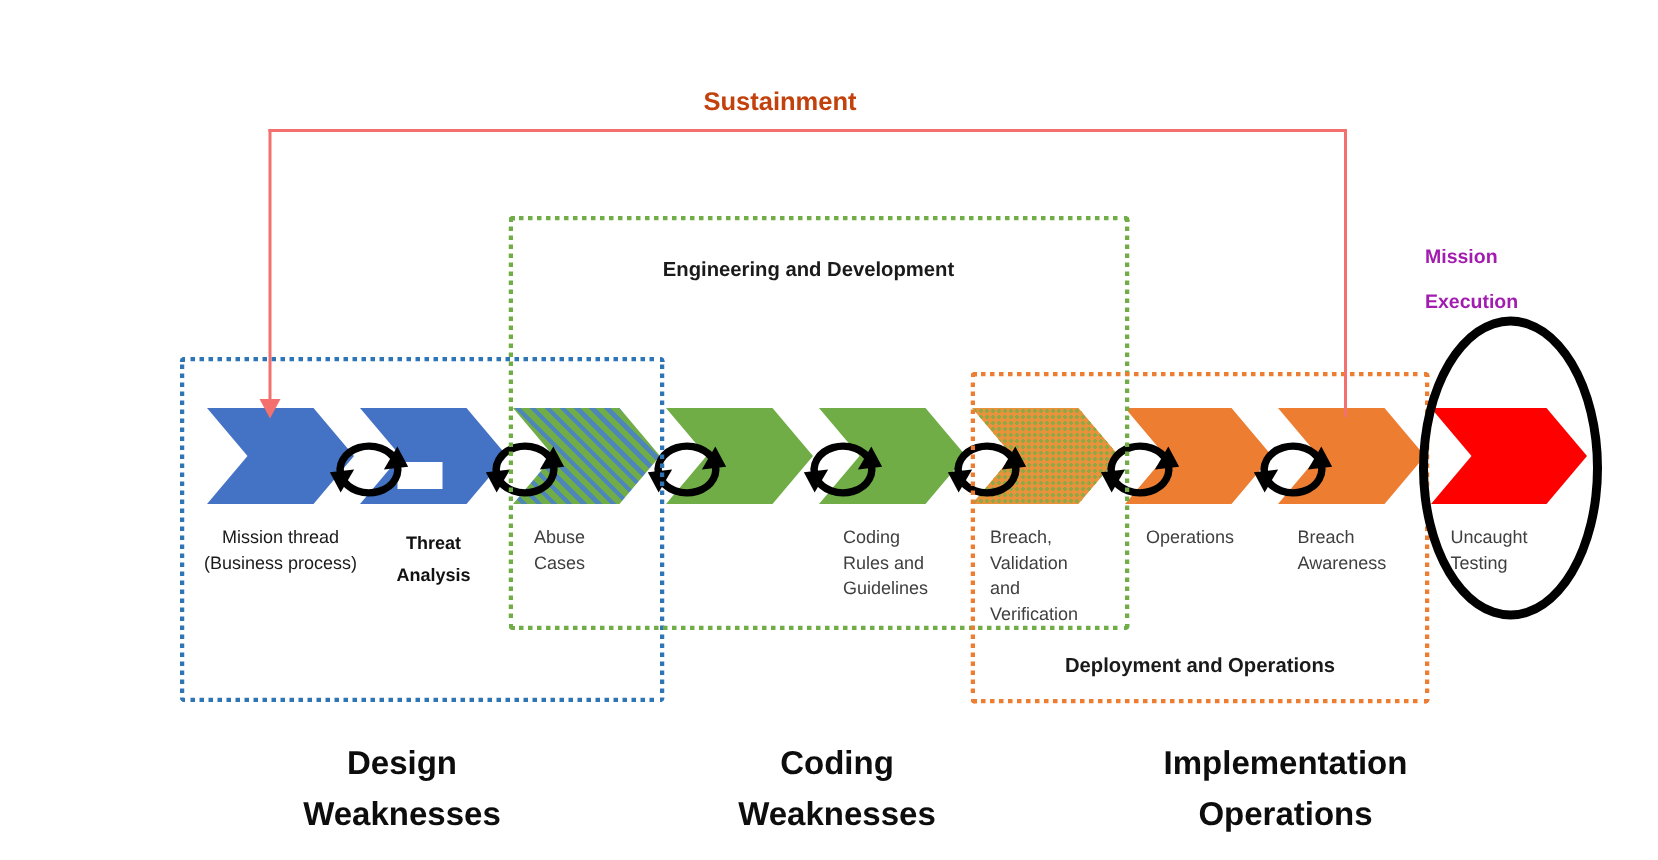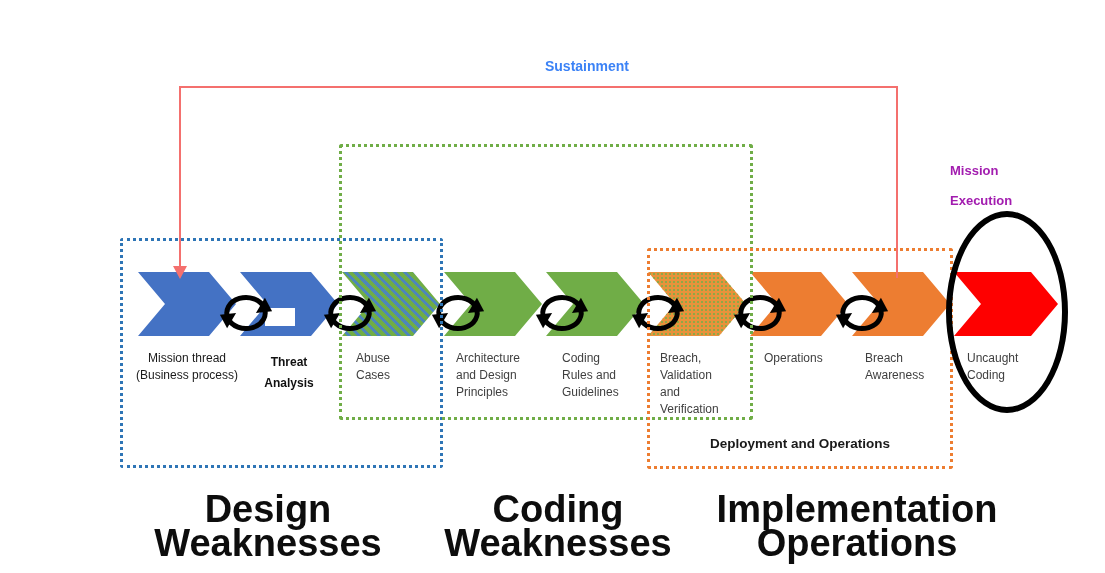--- a/index.html
+++ b/index.html
@@ -44,31 +44,31 @@
   .lab-eng{left:339px;top:172px;width:400px;}
   .lab-dep{left:647px;top:436px;width:306px;}
 
   
   .red-h{position:absolute;left:179px;top:86px;width:719px;height:2px;background:#F4706E;}
   .red-v-left{position:absolute;left:179px;top:86px;width:2px;height:180px;background:#F4706E;}
   .red-v-right{position:absolute;left:896px;top:86px;width:2px;height:192px;background:#F4706E;}
   .red-arrowhead{position:absolute;left:173px;top:266px;width:0;height:0;
         border-left:7px solid rgba(0,0,0,0);border-right:7px solid rgba(0,0,0,0);
         border-top:13px solid #F4706E;}
-  .sustainment{position:absolute;left:469px;top:58px;width:160px;text-align:right;
-        font-size:14px;font-weight:bold;color:#3b82f6;}
+  .sustainment{position:absolute;left:469px;top:58px;width:160px;text-align:left;
+        font-size:17px;font-weight:bold;color:#c2410c;}
 
   
   .mission-exec{position:absolute;left:950px;top:156px;width:140px;font-size:13px;
         font-weight:bold;color:#a21caf;line-height:30px;white-space:pre-line;}
   .ellipse{position:absolute;left:946px;top:211px;width:122px;height:202px;
         border:6px solid #000;border-radius:50%;box-sizing:border-box;}
 
   
-  .wk{position:absolute;top:492px;width:300px;text-align:center;font-size:38px;
+  .wk{position:absolute;top:492px;width:300px;text-align:center;font-size:22px;
       font-weight:bold;color:#0d0d0d;line-height:34px;white-space:pre-line;}
   .wk-design{left:118px}.wk-coding{left:408px}.wk-impl{left:707px}
 </style>
 </head>
 <body>
 
 <div class="stage">
 
   <svg width="0" height="0" style="position:absolute" aria-hidden="true">
     <symbol id="cyc-sym" viewBox="0 0 60 56">
@@ -112,39 +112,37 @@
   <svg class="cyc i6">
       <use href="#cyc-sym"></use>
     </svg>
 
   <div class="clab l0">Mission thread
 (Business process)</div>
   <div class="clab l1">Threat
 Analysis</div>
   <div class="clab l2">Abuse
 Cases</div>
-  <div class="clab l3">Architecture
-and Design
-Principles</div>
   <div class="clab l4">Coding
 Rules and
 Guidelines</div>
   <div class="clab l5">Breach,
 Validation
 and
 Verification</div>
   <div class="clab l6">Operations</div>
   <div class="clab l7">Breach
 Awareness</div>
   <div class="clab l8">Uncaught
-Coding</div>
+Testing</div>
 
   <div class="pbox box-req"></div>
   <div class="pbox box-eng"></div>
   <div class="pbox box-dep"></div>
+  <div class="pbox-label lab-eng">Engineering and Development</div>
   <div class="pbox-label lab-dep">Deployment and Operations</div>
 
   <div class="red-h"></div>
   <div class="red-v-left"></div>
   <div class="red-arrowhead"></div>
   <div class="red-v-right"></div>
   <div class="sustainment">Sustainment</div>
 
   <div class="mission-exec">Mission
 Execution</div>

